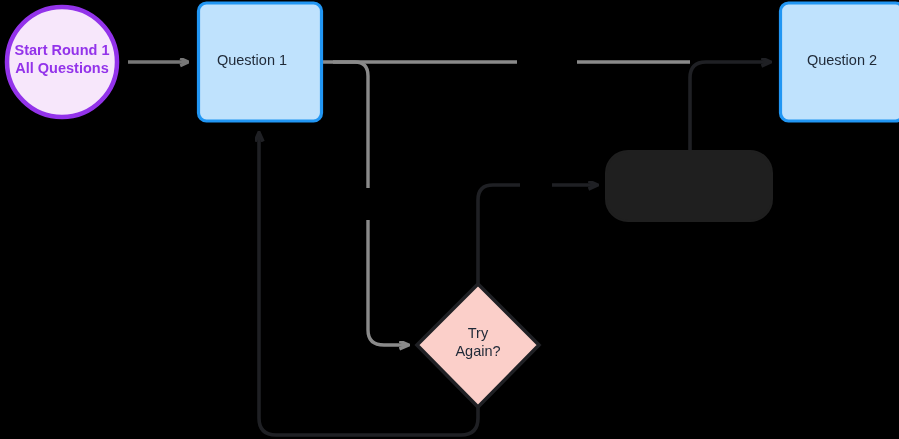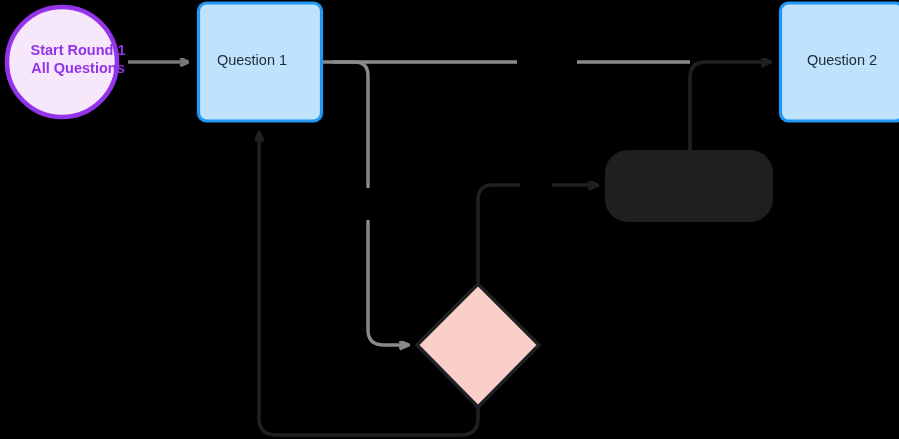--- a/index.html
+++ b/index.html
@@ -29,21 +29,20 @@
     white-space: pre-line;
     pointer-events: none;
   }
   #label-start {
     left: 8px;
     top: 42px;
     width: 108px;
     font-size: 14.5px;
     font-weight: bold;
     color: #9333ea;
-    margin-left: 16px;
   }
   #label-q1 {
     left: 197px;
     top: 52px;
     width: 110px;
     font-size: 14.5px;
     font-weight: normal;
     color: #1f2937;
   }
   #label-q2 {
@@ -134,14 +133,16 @@
 
     <g>
       <path d="M478,284 L539,345 L478,407 L417,345 Z" fill="#fbcfc9" stroke="#1f2024" stroke-width="3.6" stroke-linejoin="miter"></path>
     </g>
   </svg>
 
   <div id="label-start" class="node-label">Start Round 1
 All Questions</div>
   <div id="label-q1" class="node-label">Question 1</div>
   <div id="label-q2" class="node-label">Question 2</div>
+  <div id="label-try" class="node-label">Try
+Again?</div>
 
 </div>
 
 </body></html>

